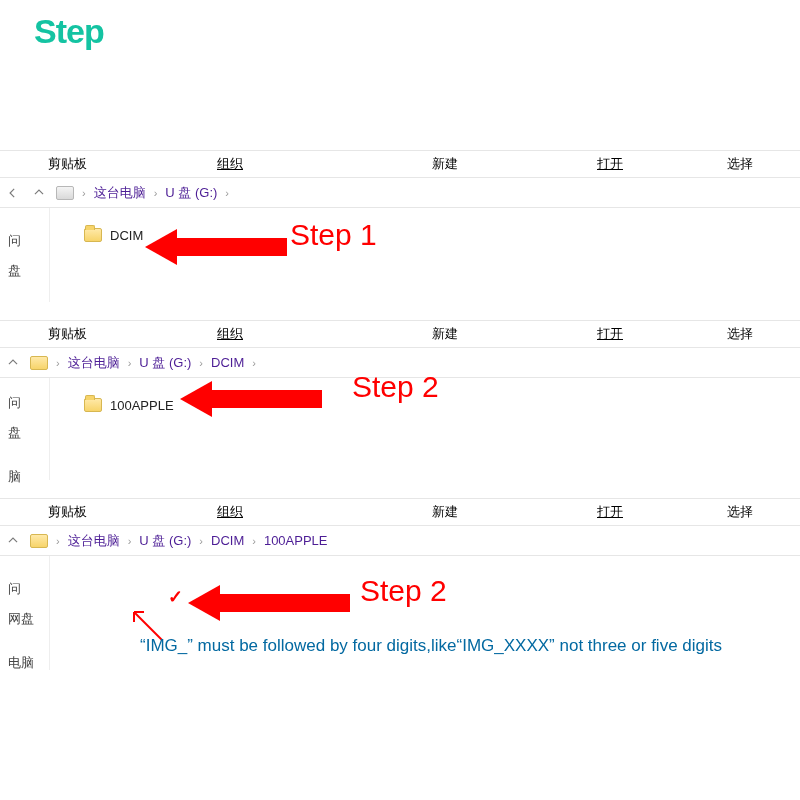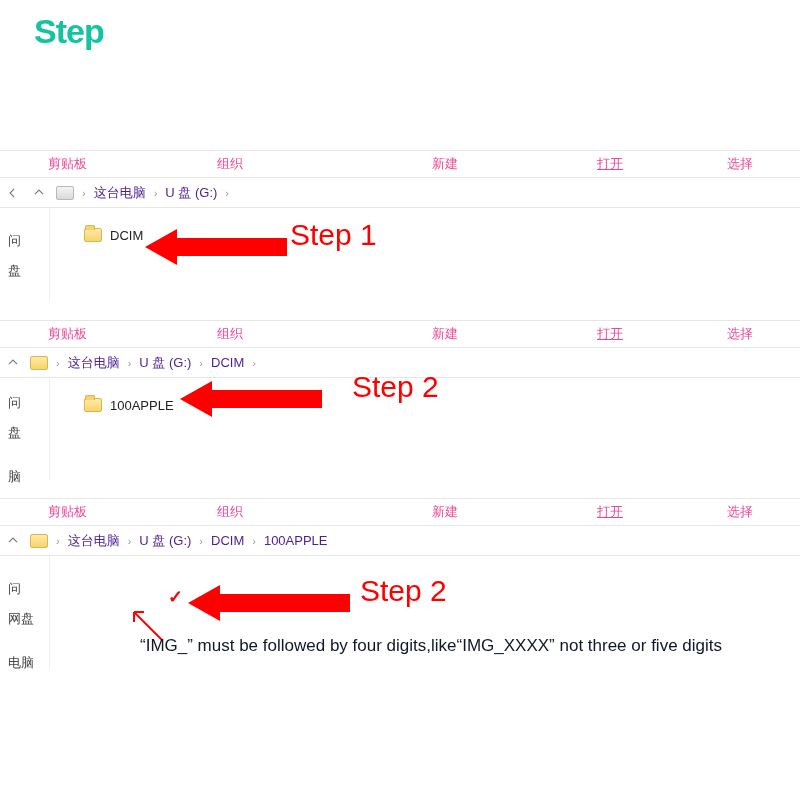--- a/index.html
+++ b/index.html
@@ -12,25 +12,25 @@
   #panel2 { top: 320px; height: 178px; }
   #panel3 { top: 498px; height: 190px; }
 
   
   .ghost { height: 18px; border-top: 1px solid #e3e3e3; display: flex; align-items: flex-end; color: #bdbdbd; font-size: 12px; padding-left: 60px; gap: 320px; overflow: hidden; }
   .ghost span { white-space: nowrap; }
 
   .tabs {
     height: 28px; display: flex; align-items: center;
     border-top: 1px solid #e6e6e6; border-bottom: 1px solid #e6e6e6;
-    color: #ec4899; font-size: 13px;
+    color: #000000; font-size: 13px;
   }
   .tab { flex: 0 0 auto; text-align: center; }
   .t-clip   { width: 110px; text-align: left; padding-left: 48px;}
-  .t-org    { width: 240px; }
+  .t-org    { width: 240px; text-decoration: underline; }
   .t-new    { width: 190px; }
   .t-open   { width: 140px; text-decoration: underline; }
   .t-select { width: 120px; }
 
   .crumbs {
     height: 30px; display: flex; align-items: center; gap: 8px;
     border-bottom: 1px solid #e6e6e6; padding-left: 4px;
   }
   .nav-btn { width: 18px; height: 18px; display: flex; align-items: center; justify-content: center; color: #888; }
   .nav-btn svg { width: 14px; height: 14px; }
@@ -78,21 +78,21 @@
     width: 0; height: 0;
     border-top: 18px solid transparent;
     border-bottom: 18px solid transparent;
     border-right: 32px solid #ff0000;
   }
   .arrow-bar { height: 18px; background: #ff0000; }
   .step-label { position: absolute; color: #ff0000; font-size: 30px; font-family: Arial, sans-serif; pointer-events: none; }
 
   .tick { position: absolute; color: #ff0000; font-size: 18px; font-weight: bold; pointer-events: none; }
   .tick-arrow { position: absolute; pointer-events: none; }
-  .note { position: absolute; color: #0f172a; font-size: 17px; font-family: Arial, sans-serif; pointer-events: none; }
+  .note { position: absolute; color: #0369a1; font-size: 17px; font-family: Arial, sans-serif; pointer-events: none; }
 
   .underline { border-bottom: 2px solid #ff0000; padding-bottom: 1px; }
 </style>
 </head>
 <body>
 
 <div class="brand">Step</div>
 
 <div class="panel" id="panel1">
   <div class="tabs">

